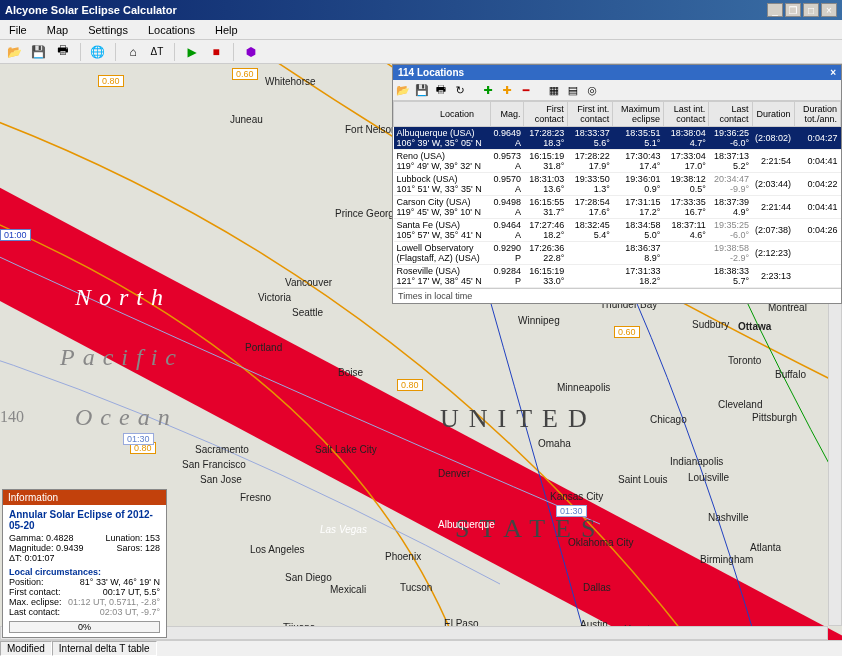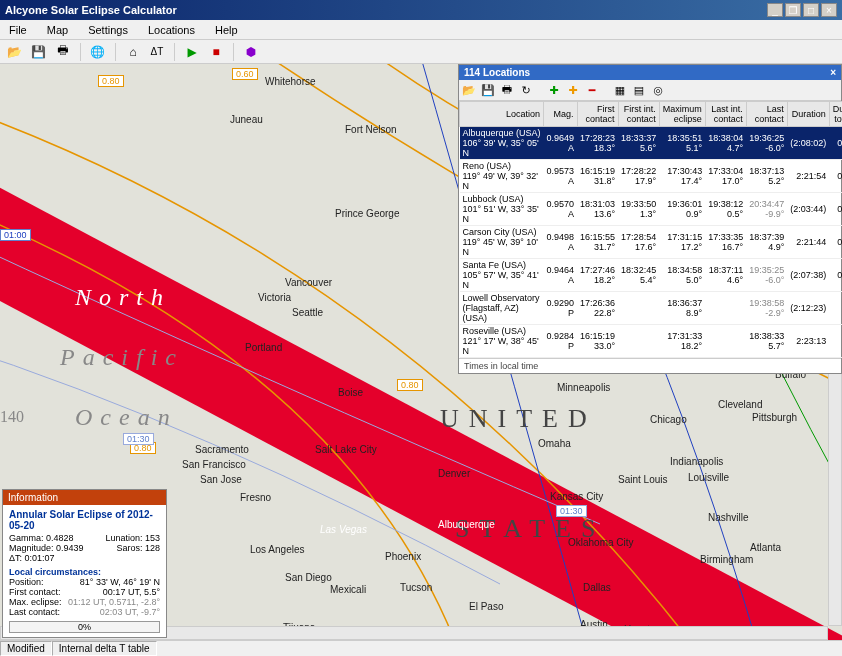--- a/index.html
+++ b/index.html
@@ -12,21 +12,21 @@
 .menu-item { cursor: pointer; padding: 1px 4px; }
 .toolbar { background: #f0f0f0; padding: 3px 5px; display: flex; gap: 4px; border-bottom: 1px solid #ccc; height: 24px; align-items: center; }
 .tb-btn { width: 20px; height: 20px; display: flex; align-items: center; justify-content: center; cursor: pointer; font-size: 12px; }
 .tb-sep { width: 1px; height: 18px; background: #ccc; margin: 0 3px; }
 .map-area { position: relative; width: 842px; height: 576px; background: #d8d8d0; overflow: hidden; }
 .map-bg { position: absolute; inset: 0; background: #e2e2da; }
 .map-label { position: absolute; font-family: Georgia, serif; color: #444; pointer-events: none; }
 .map-city { position: absolute; font-size: 10px; color: #222; }
 .eclipse-band { position: absolute; width: 1200px; height: 100px; background: #e4002b; transform-origin: center; pointer-events: none; }
 .iso-label { position: absolute; font-size: 9px; border: 1px solid; padding: 0 3px; background: #fff; }
-.locations-panel { position: absolute; top: 0; right: 0; width: 384px; background: #fff; border: 1px solid #888; font-size: 10px; }
+.locations-panel { position: absolute; top: 0; right: 0; width: 450px; background: #fff; border: 1px solid #888; font-size: 10px; }
 .loc-title { background: #316ac5; color: #fff; padding: 2px 5px; display: flex; justify-content: space-between; font-weight: bold; }
 .loc-toolbar { background: #f0f0f0; padding: 2px; display: flex; gap: 3px; border-bottom: 1px solid #ccc; }
 .loc-tb-btn { width: 16px; height: 16px; display: flex; align-items: center; justify-content: center; cursor: pointer; font-size: 11px; }
 .loc-table { width: 100%; border-collapse: collapse; }
 .loc-table th { background: #e8e8e8; border: 1px solid #ccc; padding: 2px 3px; font-weight: normal; font-size: 9px; text-align: right; }
 .loc-table th:first-child { text-align: left; padding-left: 46px; }
 .loc-table td { border-bottom: 1px solid #eee; padding: 1px 3px; text-align: right; font-size: 9px; }
 .loc-table td:first-child { text-align: left; }
 .loc-table tr.selected { background: #0a246a; color: #fff; font-weight: bold; }
 .loc-table tr.bold td { font-weight: normal; }
@@ -116,35 +116,35 @@
   <div class="map-label" style="top:344px; left:0px; font-size:16px; color:#888;">140</div>
 
   <div class="map-city" style="top:12px;left:265px;">Whitehorse</div>
   <div class="map-city" style="top:50px;left:230px;">Juneau</div>
   <div class="map-city" style="top:60px;left:345px;">Fort Nelson</div>
   <div class="map-city" style="top:144px;left:335px;">Prince George</div>
   <div class="map-city" style="top:213px;left:285px;">Vancouver</div>
   <div class="map-city" style="top:228px;left:258px;">Victoria</div>
   <div class="map-city" style="top:243px;left:292px;">Seattle</div>
   <div class="map-city" style="top:278px;left:245px;">Portland</div>
-  <div class="map-city" style="top:323px;left:338px;">Boise</div>
+  <div class="map-city" style="top:303px;left:338px;">Boise</div>
   <div class="map-city" style="top:380px;left:195px;">Sacramento</div>
   <div class="map-city" style="top:395px;left:182px;">San Francisco</div>
   <div class="map-city" style="top:410px;left:200px;">San Jose</div>
   <div class="map-city" style="top:428px;left:240px;">Fresno</div>
   <div class="map-city" style="top:380px;left:315px;">Salt Lake City</div>
   <div class="map-city" style="top:460px;left:320px;color:#fff;font-style:italic;">Las Vegas</div>
   <div class="map-city" style="top:480px;left:250px;">Los Angeles</div>
   <div class="map-city" style="top:508px;left:285px;">San Diego</div>
   <div class="map-city" style="top:522px;left:283px;margin-top:36px;">Tijuana</div>
   <div class="map-city" style="top:520px;left:330px;">Mexicali</div>
   <div class="map-city" style="top:487px;left:385px;">Phoenix</div>
   <div class="map-city" style="top:518px;left:400px;">Tucson</div>
   <div class="map-city" style="top:455px;left:438px;color:#fff;">Albuquerque</div>
-  <div class="map-city" style="top:537px;left:444px;margin-left:25px;">El Paso</div>
+  <div class="map-city" style="top:554px;left:444px;">El Paso</div>
   <div class="map-city" style="top:404px;left:438px;">Denver</div>
   <div class="map-city" style="top:415px;left:550px;margin-top:12px;">Kansas City</div>
   <div class="map-city" style="top:374px;left:538px;">Omaha</div>
   <div class="map-city" style="top:473px;left:568px;">Oklahoma City</div>
   <div class="map-city" style="top:518px;left:583px;">Dallas</div>
   <div class="map-city" style="top:555px;left:580px;">Austin</div>
   <div class="map-city" style="top:560px;left:624px;">Houston</div>
   <div class="map-city" style="top:318px;left:557px;">Minneapolis</div>
   <div class="map-city" style="top:350px;left:650px;">Chicago</div>
   <div class="map-city" style="top:410px;left:618px;">Saint Louis</div>

